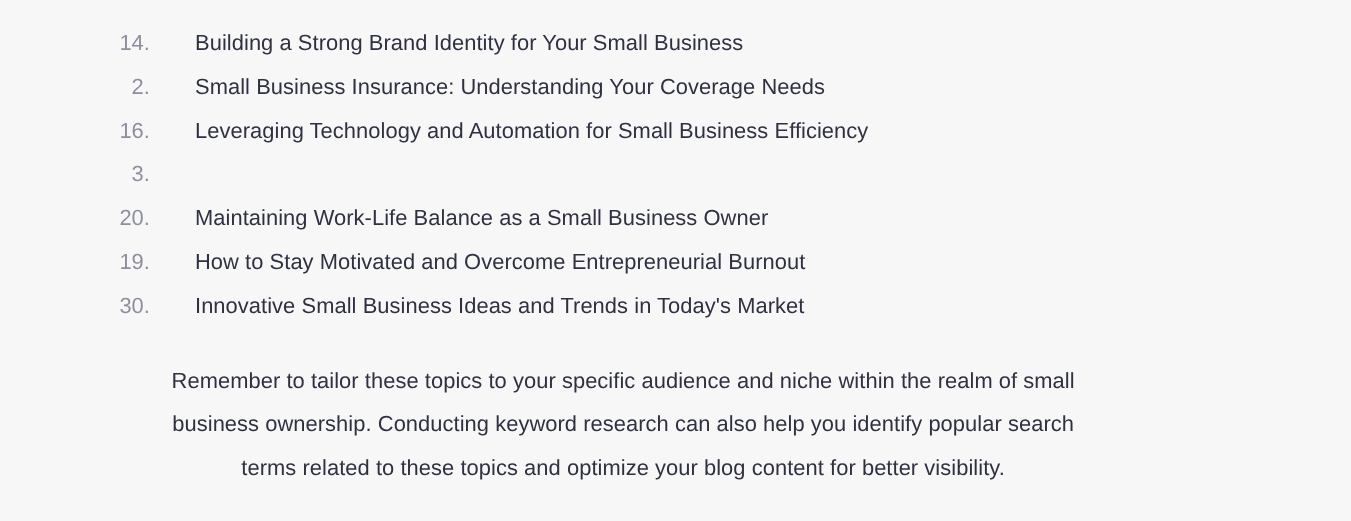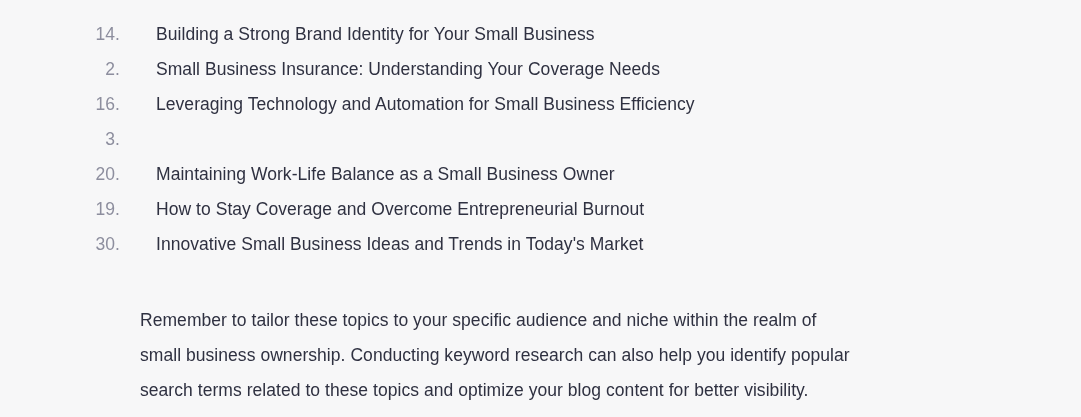--- a/index.html
+++ b/index.html
@@ -62,29 +62,29 @@
     letter-spacing: 0.05px;
   }
 
   .topic-label {
     display: inline;
     margin-left: 32px;
   }
 
   
   .closing-paragraph {
-    margin: 16px;
+    margin: 0;
     padding-left: 124px;
     padding-right: 153px;
     padding-top: 25px;
     font-size: 17.5px;
     line-height: 35px;
     color: #2f3141;
     letter-spacing: 0.05px;
-    text-align: left;
+    text-align: center;
   }
 </style>
 </head>
 <body>
 
 <div class="message-surface">
   <div class="message-content">
 
     <ol class="topic-list">
       <li class="topic-item">
@@ -101,21 +101,21 @@
       </li>
       <li class="topic-item">
         <span class="topic-marker">3.</span>
       </li>
       <li class="topic-item">
         <span class="topic-marker">20.</span>
         <span class="topic-label">Maintaining Work-Life Balance as a Small Business Owner</span>
       </li>
       <li class="topic-item">
         <span class="topic-marker">19.</span>
-        <span class="topic-label">How to Stay Coverage and Overcome Entrepreneurial Burnout</span>
+        <span class="topic-label">How to Stay Motivated and Overcome Entrepreneurial Burnout</span>
       </li>
       <li class="topic-item">
         <span class="topic-marker">30.</span>
         <span class="topic-label">Innovative Small Business Ideas and Trends in Today's Market</span>
       </li>
     </ol>
 
     <p class="closing-paragraph">Remember to tailor these topics to your specific audience and niche within the realm of small business ownership. Conducting keyword research can also help you identify popular search terms related to these topics and optimize your blog content for better visibility.</p>
 
   </div>

